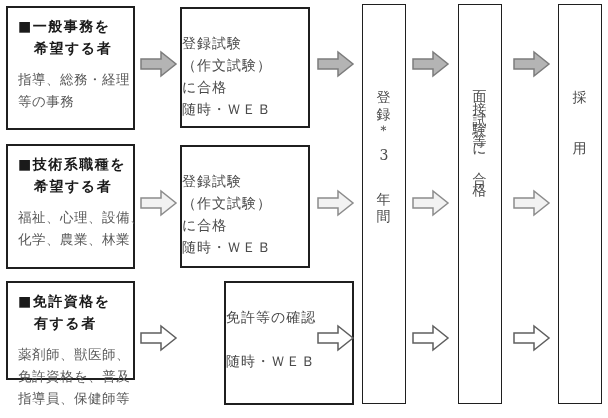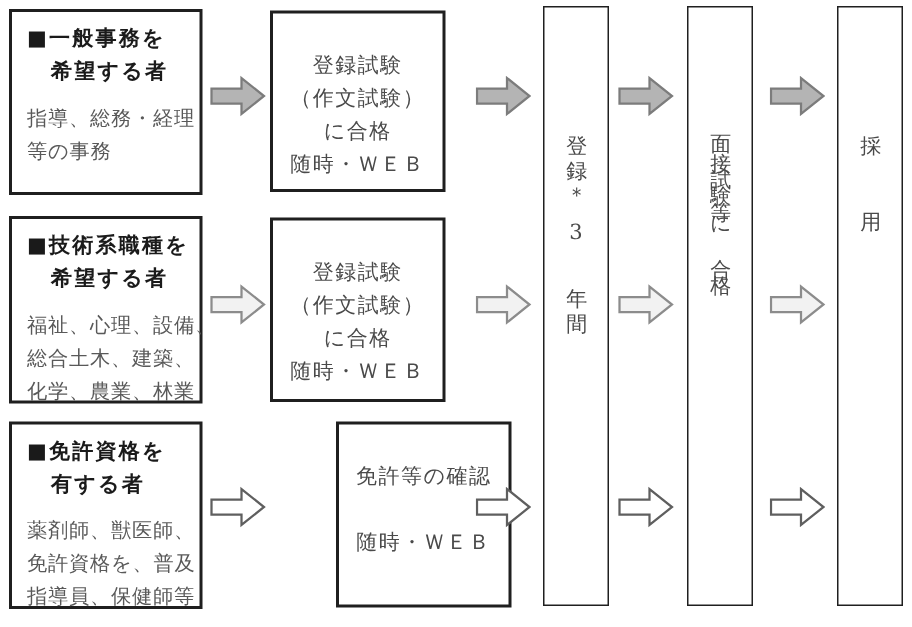--- a/index.html
+++ b/index.html
@@ -40,26 +40,26 @@
     line-height: 22px;
     letter-spacing: 0.5px;
     color: var(--body-text, #595959);
     white-space: nowrap;
   }
 
   
   .proc-box {
     position: absolute;
     left: 180px;
-    width: 117px;
+    width: 130px;
     box-sizing: border-box;
     border: 2px solid var(--box-border, #1f1f1f);
     background: #fff;
     padding-top: 24px;
-    text-align: center;
+    font-family: Liberation Mono, monospace;
   }
   .proc-line {
     font-size: 14px;
     line-height: 22px;
     height: 22px;
     letter-spacing: 1px;
     color: var(--process-text, #4a4a4a);
     white-space: nowrap;
   }
 
@@ -106,26 +106,25 @@
     </div>
   </div>
 
   <div class="app-box" style="top:144px;height:125px;">
     <div class="app-title">
       <div>■技術系職種を</div>
       <div class="indent">希望する者</div>
     </div>
     <div class="app-detail">
       <div>福祉、心理、設備、</div>
-      <div>総合土木、建築、</div>
       <div>化学、農業、林業</div>
     </div>
   </div>
 
-  <div class="app-box" style="top:281px;height:125px;">
+  <div class="app-box" style="top:281px;height:99px;">
     <div class="app-title">
       <div>■免許資格を</div>
       <div class="indent">有する者</div>
     </div>
     <div class="app-detail">
       <div>薬剤師、獣医師、</div>
       <div>免許資格を、普及</div>
       <div>指導員、保健師等</div>
     </div>
   </div>

